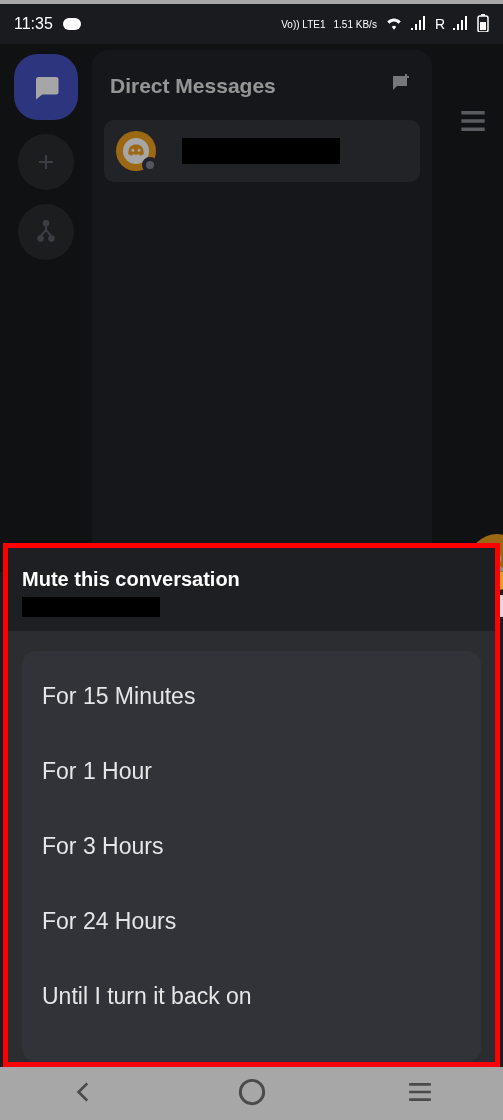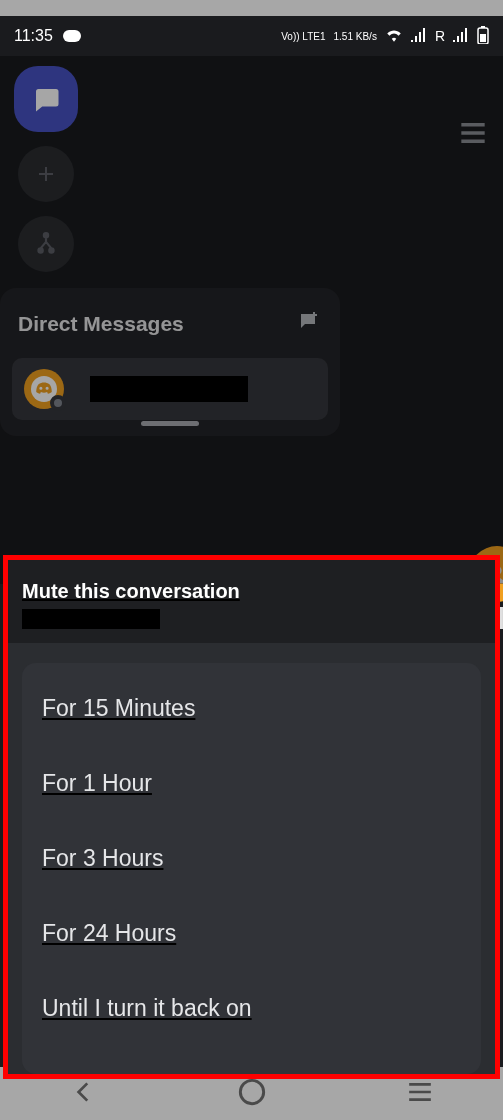--- a/index.html
+++ b/index.html
@@ -6,21 +6,21 @@
     body {
       width: 503px;
       height: 1120px;
       background: #a7a7a7;
       font-family: -apple-system, BlinkMacSystemFont, 'Segoe UI', sans-serif;
       position: relative;
       overflow: hidden;
     }
     .phone-screen {
       position: absolute;
-      top: 16px;
+      top: 4px;
       left: 0;
       width: 503px;
       height: 1067px;
       background: #1a1b1e;
       overflow: hidden;
     }
     .status-bar {
       display: flex;
       justify-content: space-between;
       align-items: center;
@@ -38,21 +38,20 @@
       width: 18px;
       height: 12px;
       background: #fff;
       border-radius: 8px;
       position: relative;
     }
     .main-area {
       display: flex;
       height: 528px;
       position: relative;
-      flex-direction: column;
     }
     .dimmer {
       position: absolute;
       inset: 0;
       background: rgba(0,0,0,0.35);
       pointer-events: none;
       z-index: 5;
     }
     .server-rail {
       width: 92px;
@@ -210,21 +209,20 @@
       border: 5px solid #ff0000;
       box-sizing: border-box;
       z-index: 10;
     }
     .sheet {
       width: 100%;
       height: 100%;
       background: #2b2d31;
       display: flex;
       flex-direction: column;
-      text-decoration: underline;
     }
     .sheet-header {
       background: #1e1f22;
       padding: 20px 14px 14px 14px;
     }
     .sheet-title {
       color: #fff;
       font-weight: 700;
       font-size: 20px;
     }

